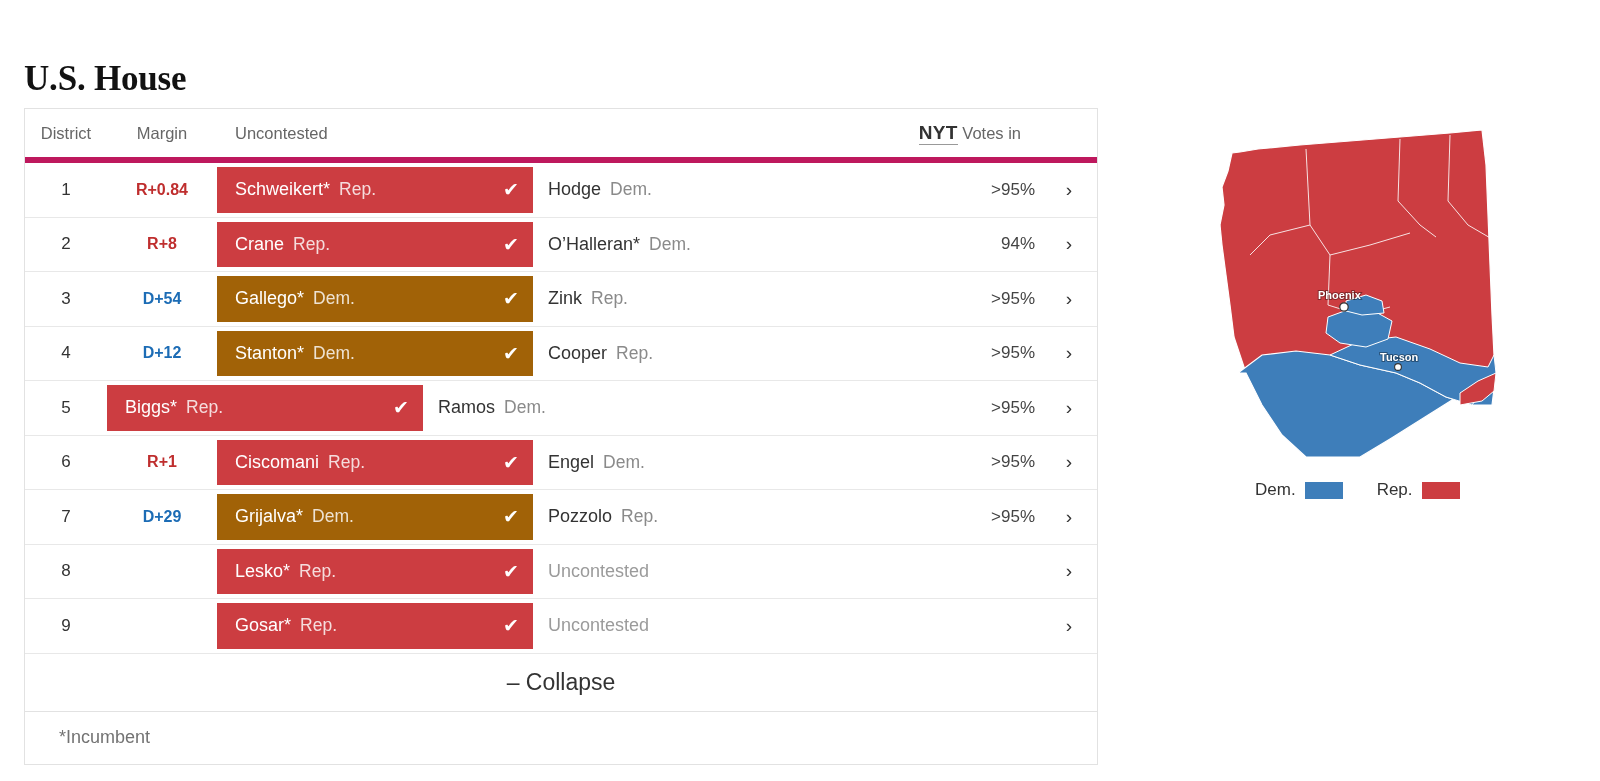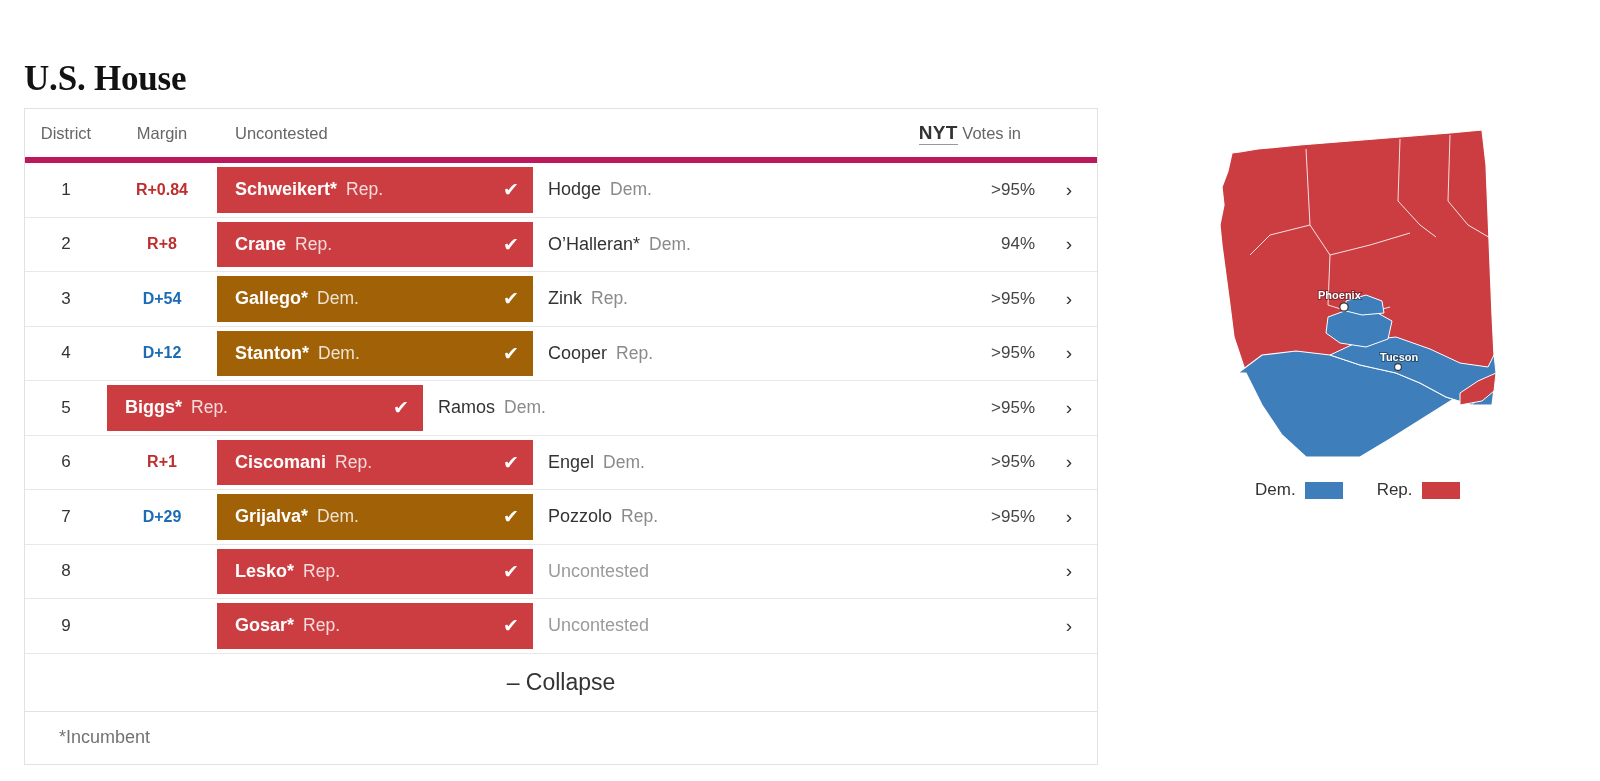--- a/index.html
+++ b/index.html
@@ -96,21 +96,21 @@
     flex: none;
     display: flex;
     align-items: center;
     padding: 0 14px 0 18px;
     color: #ffffff;
     font-size: 18px;
     margin: 4px 0;
   }
   .bg-rep { background: #cc3d41; }
   .bg-dem { background: #a16207; }
-  .winner-name { font-weight: 700; }
+  .winner-name { font-weight: 400; }
   .winner-party { opacity: 0.82; margin-left: 9px; font-size: 17.5px; }
   .check {
     margin-left: auto;
     font-size: 19px;
     line-height: 1;
     color: #ffffff;
   }
   .cell-loser {
     flex: 1 1 auto;
     display: flex;

